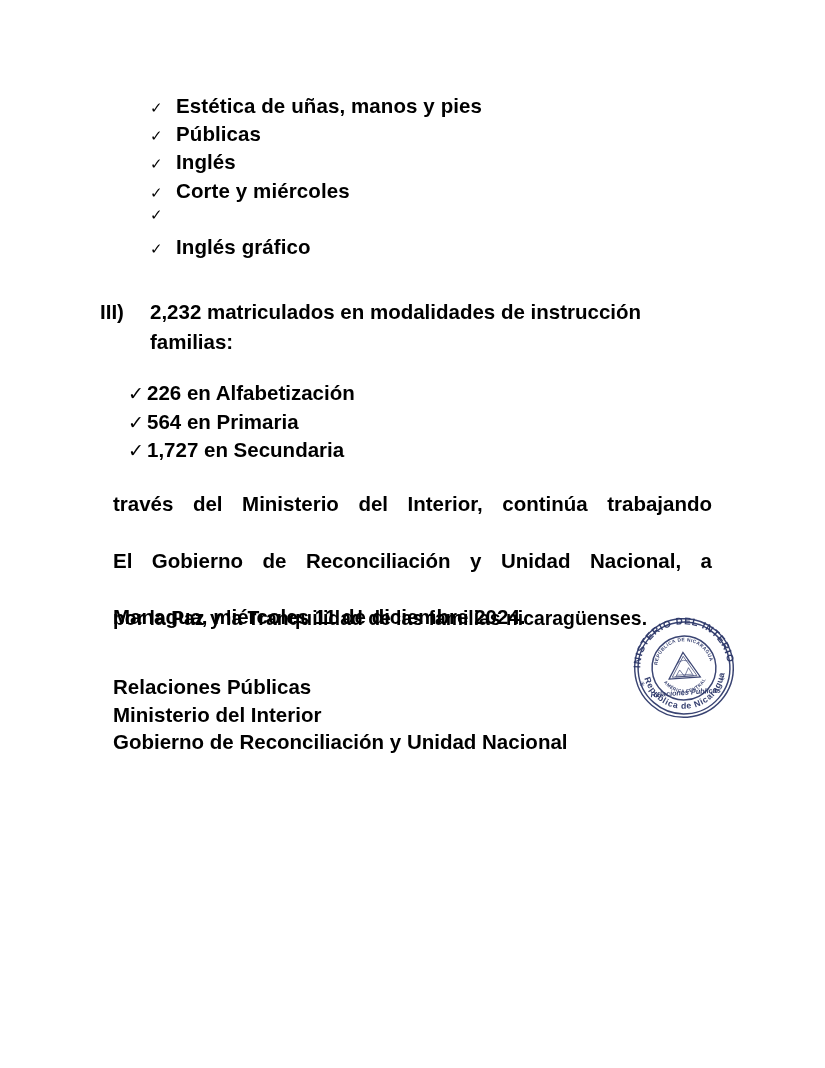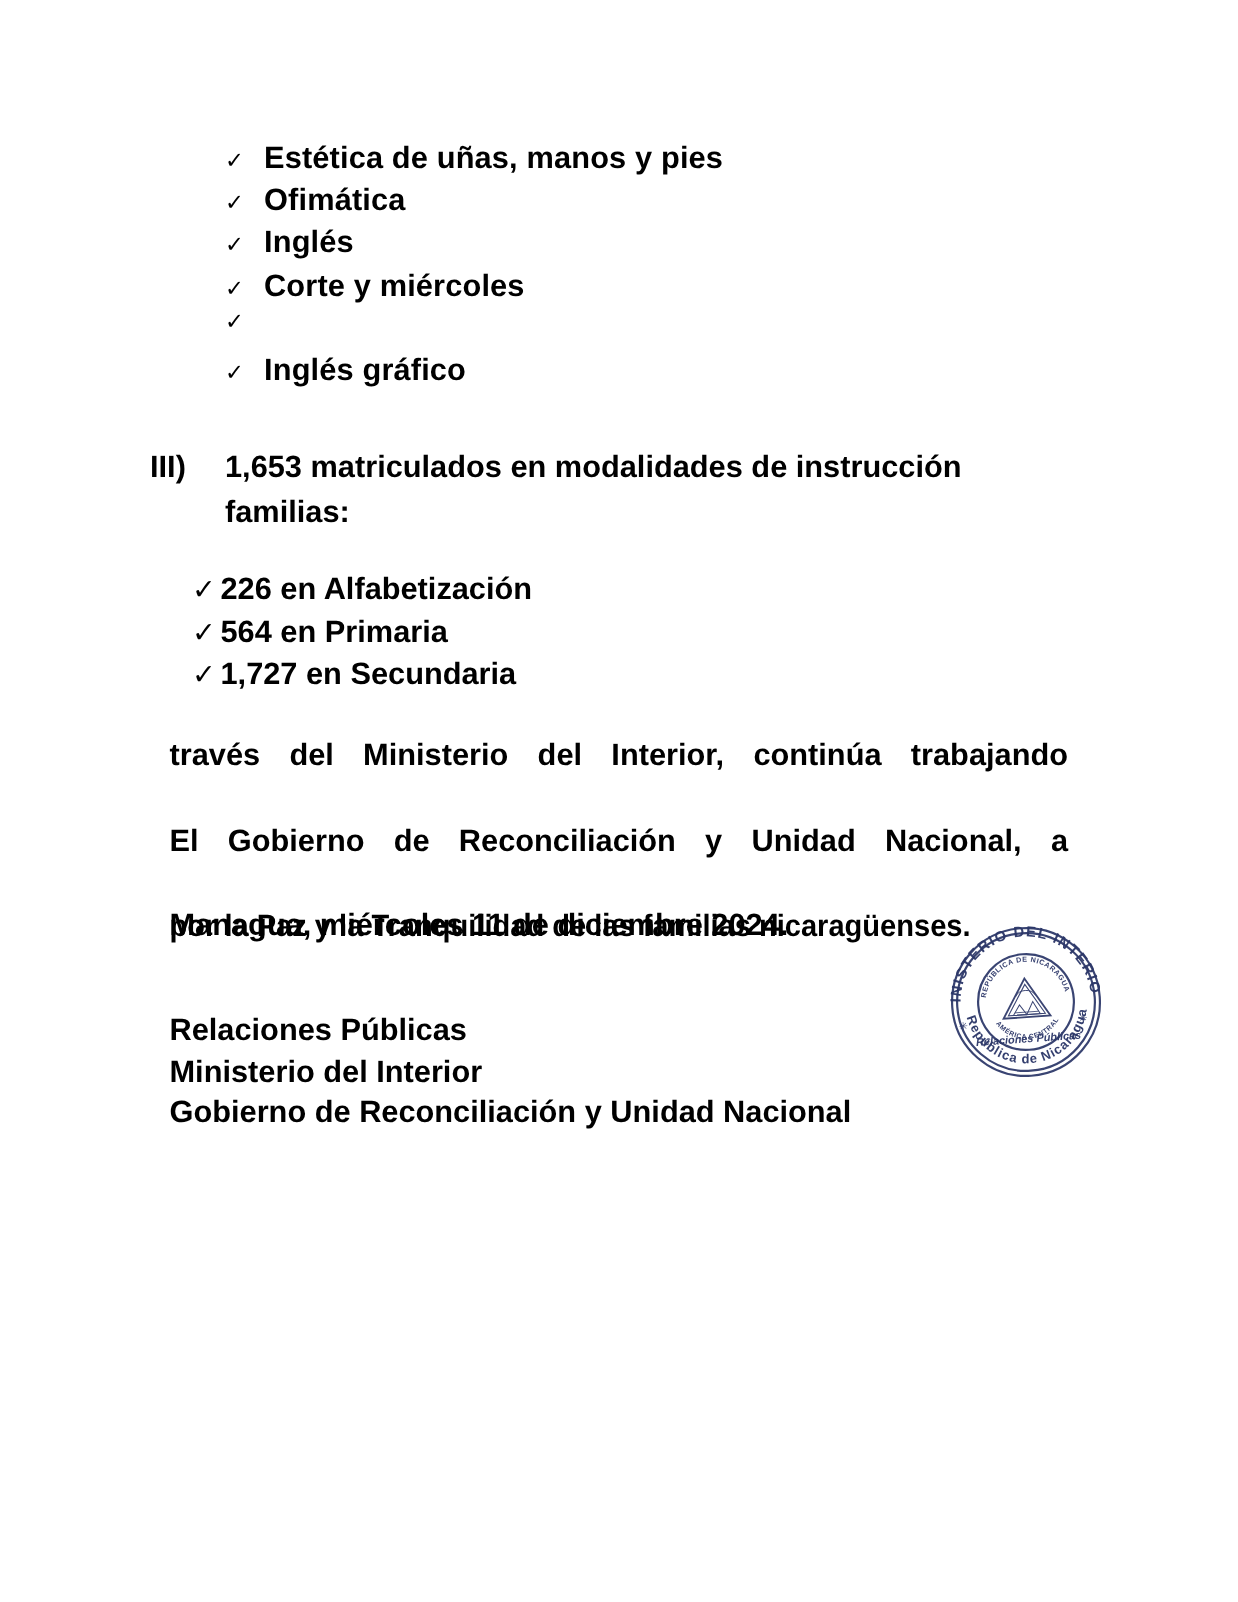--- a/index.html
+++ b/index.html
@@ -169,21 +169,21 @@
 
 <div class="page">
 
   <div class="course-list">
     <div class="course-item">
       <span class="course-check">✓</span>
       <span class="course-label">Estética de uñas, manos y pies</span>
     </div>
     <div class="course-item">
       <span class="course-check">✓</span>
-      <span class="course-label">Ofimática</span>
+      <span class="course-label">Públicas</span>
     </div>
     <div class="course-item">
       <span class="course-check">✓</span>
       <span class="course-label">Inglés</span>
     </div>
     <div class="course-item">
       <span class="course-check">✓</span>
       <span class="course-label">Corte y miércoles</span>
     </div>
     <div class="course-item">
@@ -191,21 +191,21 @@
     </div>
     <div class="course-item">
       <span class="course-check">✓</span>
       <span class="course-label">Inglés gráfico</span>
     </div>
   </div>
 
   <div class="clause">
     <span class="clause-marker">III)</span>
     <span class="clause-body">
-      <span>1,653 matriculados en modalidades de instrucción</span>
+      <span>2,232 matriculados en modalidades de instrucción</span>
       <span class="lastline">familias:</span>
     </span>
   </div>
 
   <div class="enroll-list">
     <div class="enroll-item">
       <span class="enroll-check">✓</span>
       <span class="enroll-label">226 en Alfabetización</span>
     </div>
     <div class="enroll-item">

